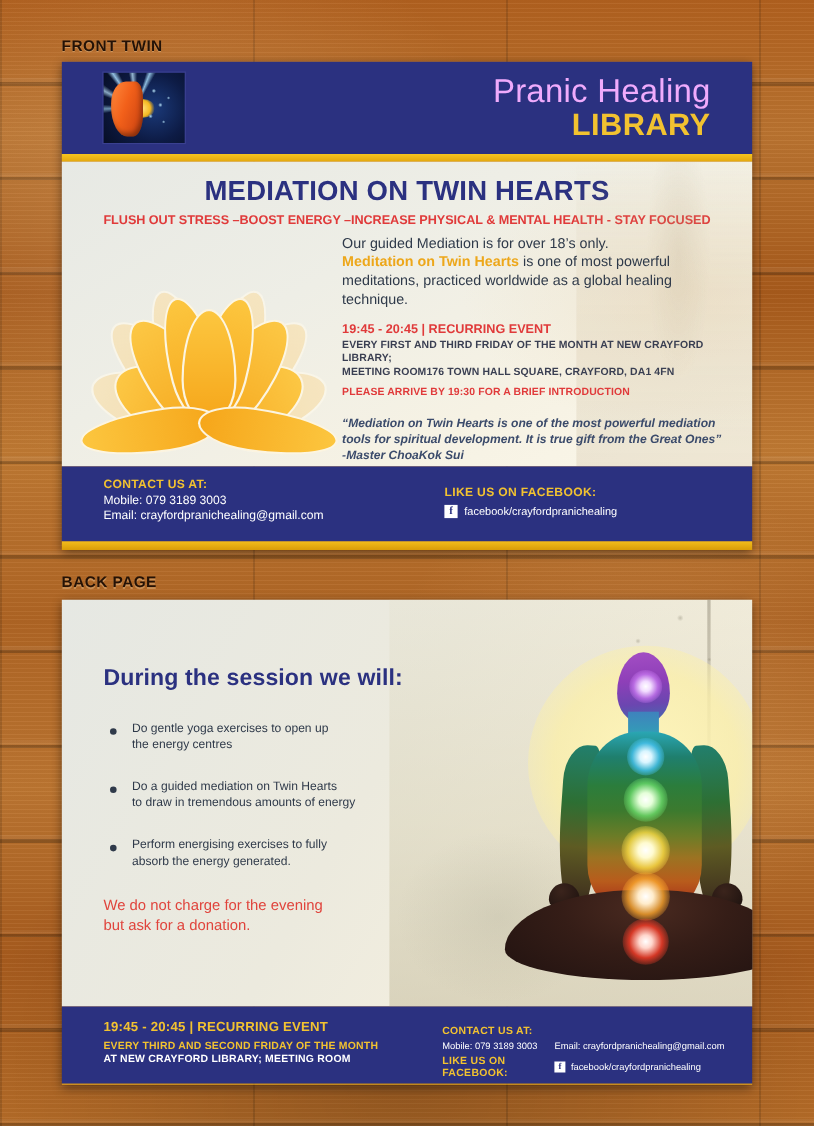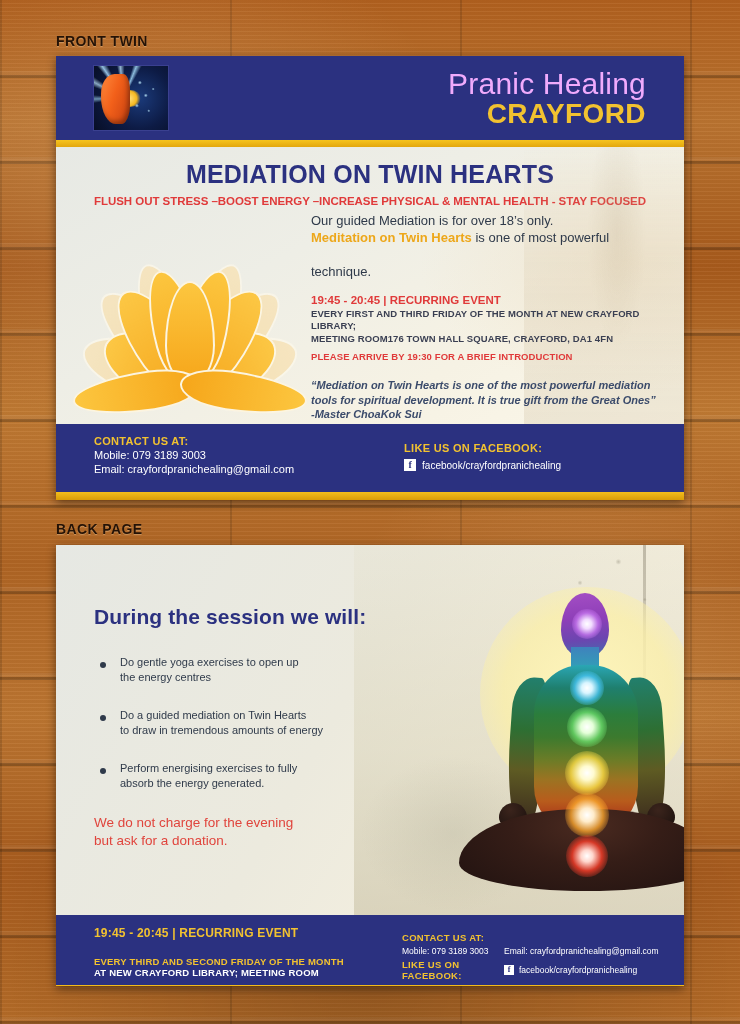--- a/index.html
+++ b/index.html
@@ -329,21 +329,21 @@
   .back-footer {
     height: 70px;
     background: #2b3180;
     display: flex;
     padding-top: 11px;
     position: relative;
   }
   .bf-left { margin-left: 38px; width: 300px; }
   .bf-right { margin-left: 8px; padding-top: 6px; }
   .bf-time { font-size: 12px; font-weight: bold; color: #f2c230; letter-spacing: .2px; }
-  .bf-sub { font-size: 9.5px; font-weight: bold; color: #f2c230; margin-top: 16px; letter-spacing: .2px; }
+  .bf-sub { font-size: 9.5px; font-weight: bold; color: #f2c230; margin-top: 6px; letter-spacing: .2px; }
   .bf-line { font-size: 9.5px; font-weight: bold; color: #ffffff; letter-spacing: .2px; line-height: 1.35; }
   .bf-head { font-size: 9.5px; font-weight: bold; color: #f2c230; letter-spacing: .3px; }
   .bf-grid { display: flex; margin-top: 3px; }
   .bf-col-a { width: 102px; }
   .bf-small { font-size: 8.5px; color: #ffffff; }
   .bf-fbrow { display: flex; align-items: center; }
   .bf-fbicon {
     width: 10px; height: 10px; background: #ffffff; color: #2b3180;
     font-size: 8px; font-weight: bold; line-height: 10px; text-align: center;
     font-family: "Liberation Serif", serif; margin-right: 5px;
@@ -361,21 +361,21 @@
 
   <div class="header-bar">
     <div class="logo-box">
       <div class="logo-rays"></div>
       <div class="logo-glow"></div>
       <div class="logo-hand"></div>
       <div class="logo-sparkles"></div>
     </div>
     <div class="brand">
       <div class="brand-line1">Pranic Healing</div>
-      <div class="brand-line2">CRAYFORD</div>
+      <div class="brand-line2">LIBRARY</div>
     </div>
   </div>
 
   <div class="gold-bar"></div>
 
   <div class="front-body">
 
     <div class="title-main">MEDIATION ON TWIN HEARTS</div>
     <div class="title-sub">FLUSH OUT STRESS –BOOST ENERGY –INCREASE PHYSICAL &amp; MENTAL HEALTH - STAY FOCUSED</div>
 
@@ -401,21 +401,21 @@
 
           <div class="petal p-front" style="width:40px;height:128px;margin-left:-20px;transform:rotate(-98deg) translateY(10px);"></div>
           <div class="petal p-front" style="width:40px;height:128px;margin-left:-20px;transform:rotate(98deg) translateY(10px);"></div>
         </div>
       </div>
 
       <div class="col-text">
         <div class="intro">
           <span>Our guided Mediation is for over 18’s only.</span><br>
           <span class="hl">Meditation on Twin Hearts</span><span> is one of most powerful</span><br>
-          <br>
+          <span>meditations, practiced worldwide as a global healing</span><br>
           <span>technique.</span>
         </div>
 
         <div class="evt-time">19:45 - 20:45 | RECURRING EVENT</div>
         <div class="evt-where">
           <span>EVERY FIRST AND THIRD FRIDAY OF THE MONTH AT NEW CRAYFORD LIBRARY;</span><br>
           <span>MEETING ROOM176 TOWN HALL SQUARE, CRAYFORD, DA1 4FN</span>
         </div>
         <div class="evt-arrive">PLEASE ARRIVE BY 19:30 FOR A BRIEF INTRODUCTION</div>
 

